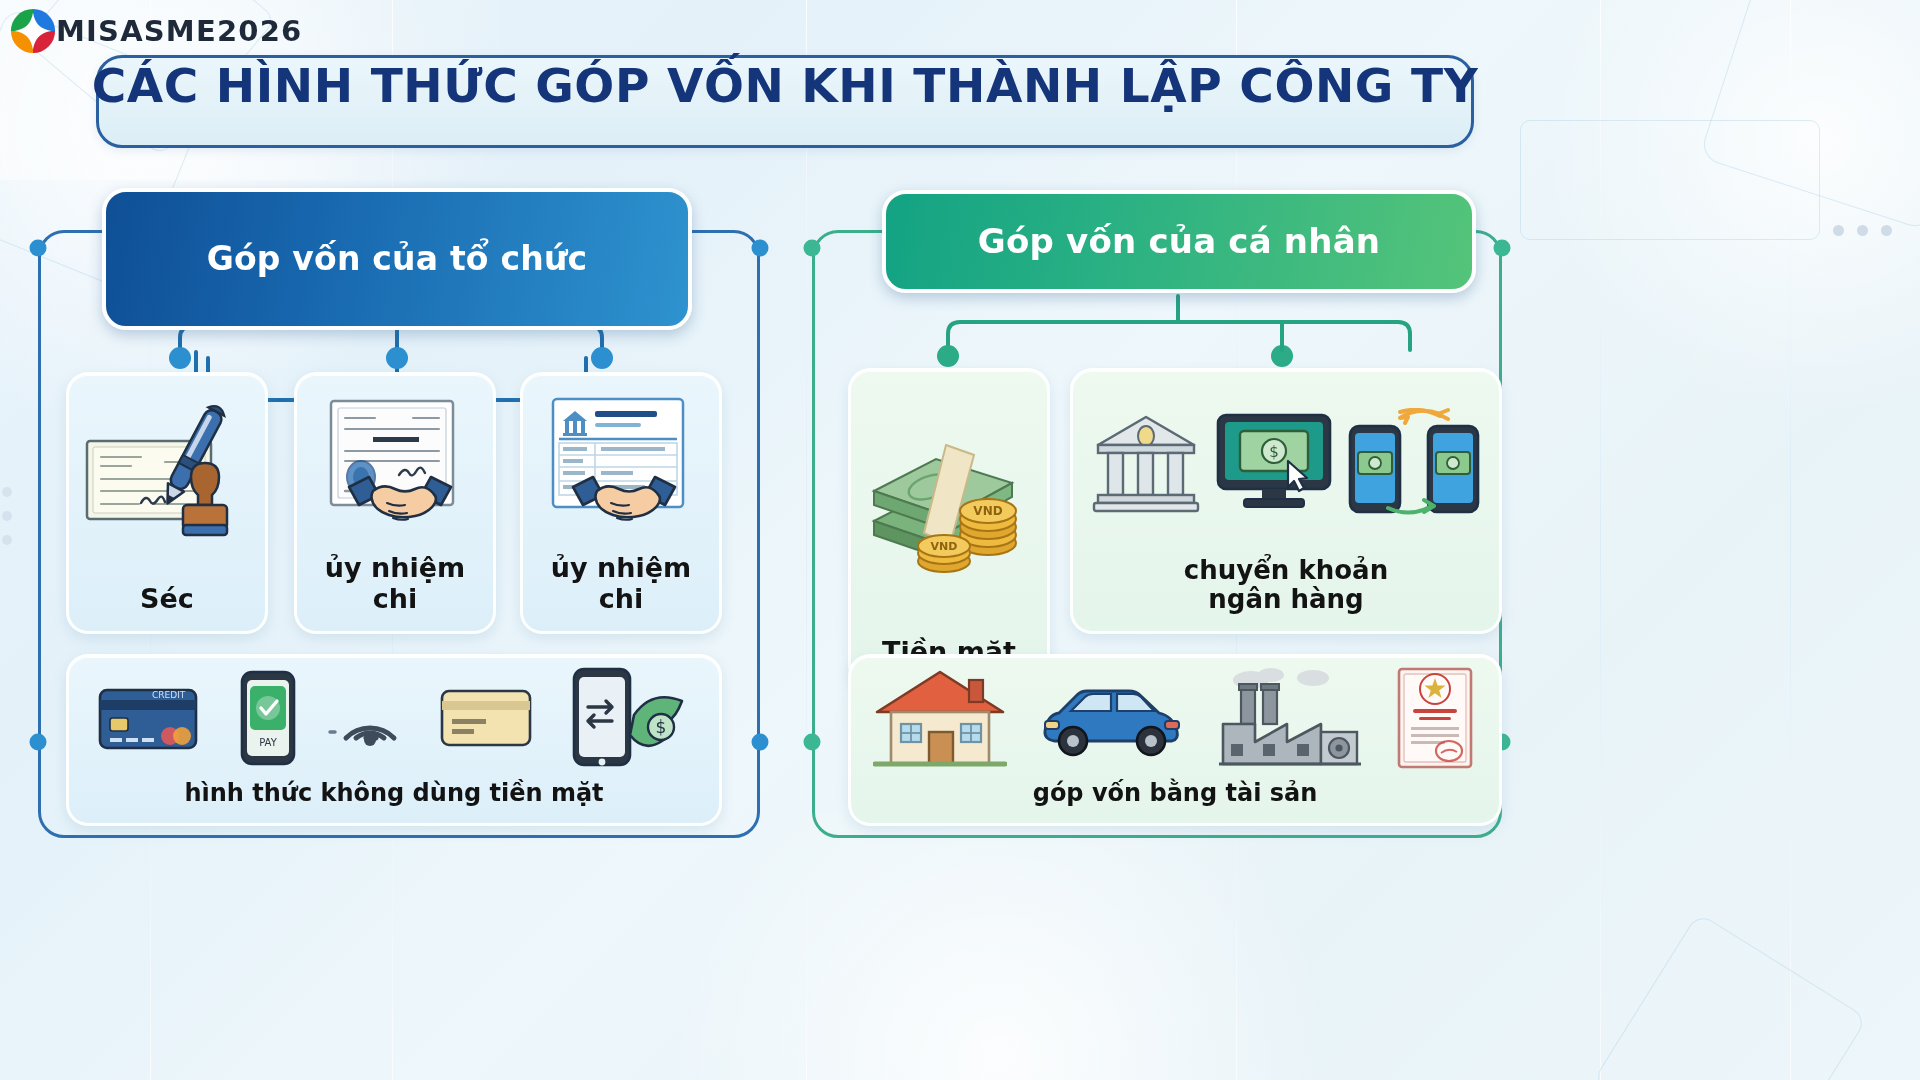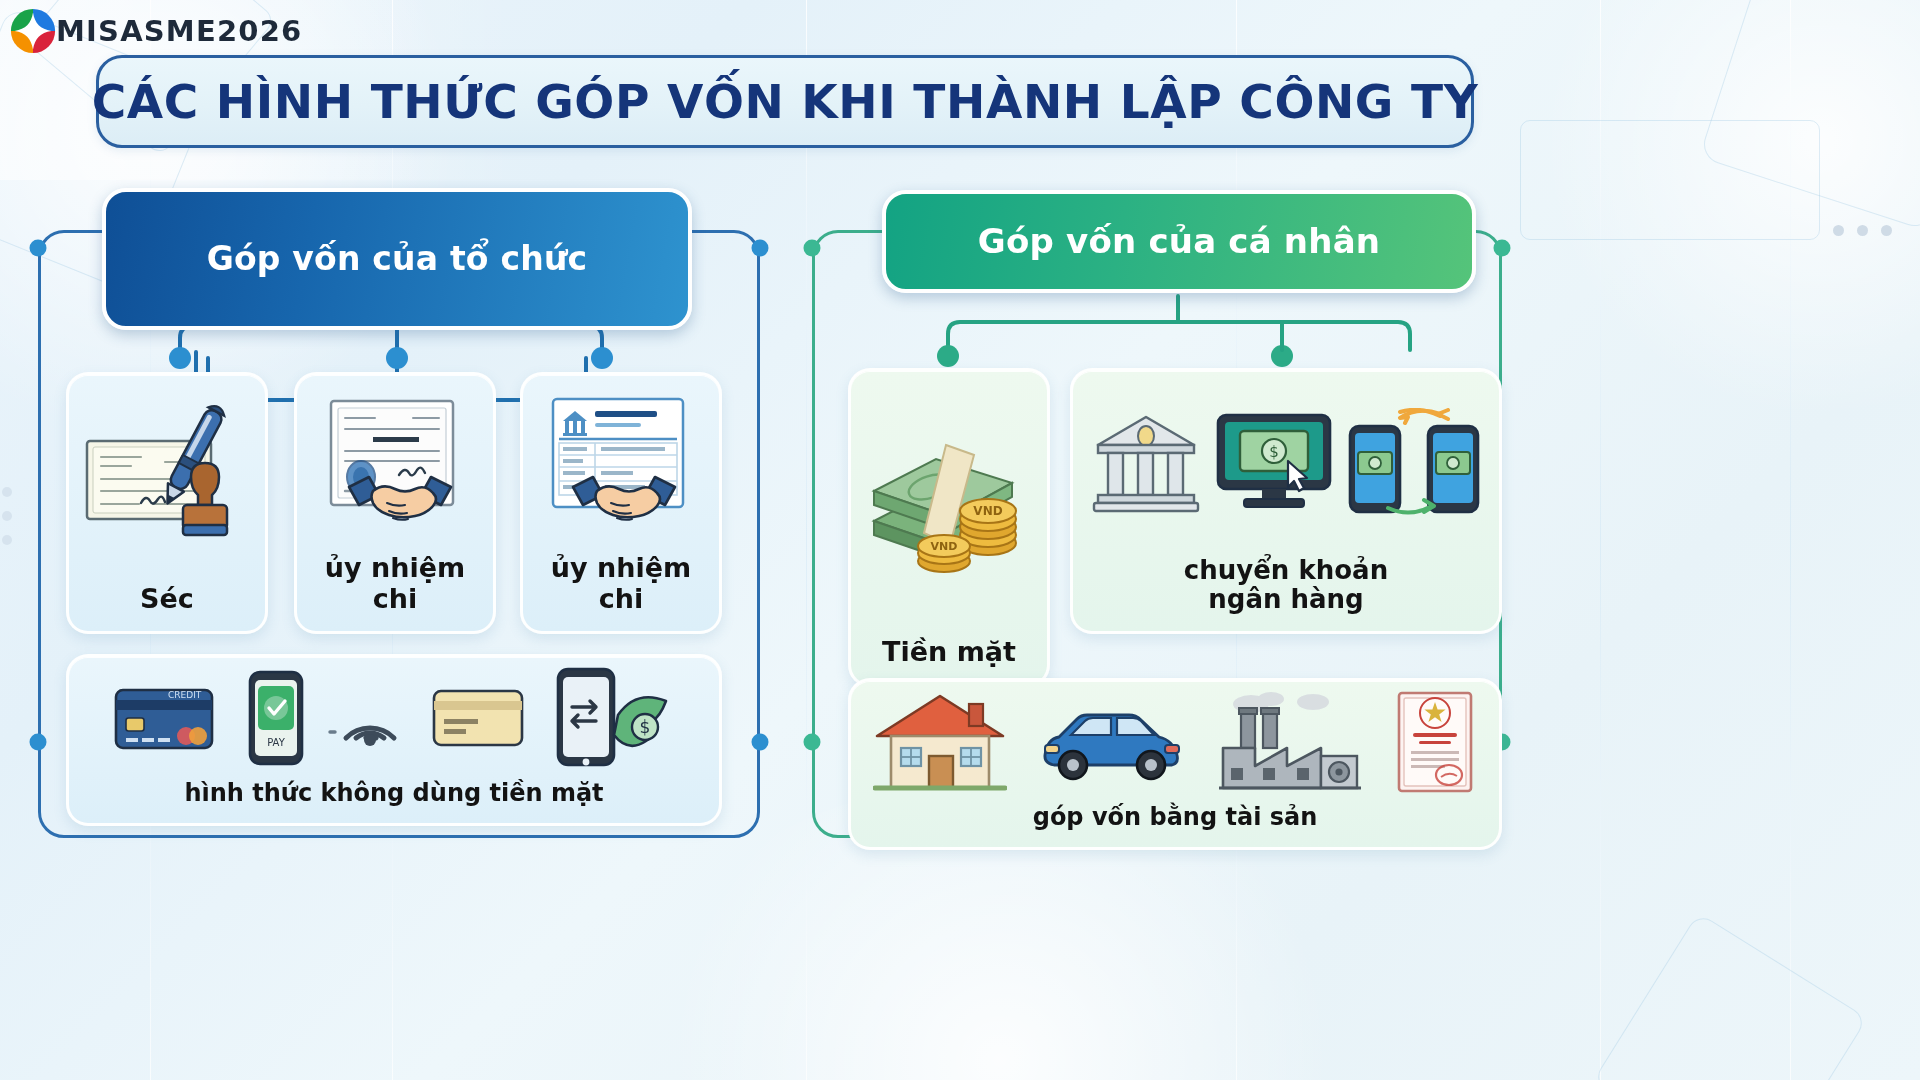--- a/index.html
+++ b/index.html
@@ -38,21 +38,21 @@
     font-size: 29px; font-weight: 700; letter-spacing: 1.2px; color: #1e2a3a;
     font-family: "DejaVu Sans", sans-serif;
   }
 
   
   .title-banner {
     position: absolute; top: 55px; left: 96px; width: 1378px; height: 93px;
     background: linear-gradient(180deg, #eaf6fb 0%, #e3f2f8 55%, #dcedf6 100%);
     border: 3px solid #2a5fa0;
     border-radius: 26px;
-    display: flex; align-items: center; justify-content: center;
+    display: flex; align-items: flex-start; justify-content: center;
     box-shadow: 0 3px 10px rgba(80,130,180,.13);
     z-index: 20;
   }
   .title-text {
     font-family: "DejaVu Sans", sans-serif;
     font-size: 47px; font-weight: 700; color: #15357a;
     letter-spacing: .6px; white-space: nowrap;
   }
 
   
@@ -121,23 +121,23 @@
 
   
   #card-sec   { left: 66px;  top: 372px; width: 202px; height: 262px; }
   #card-unc1  { left: 294px; top: 372px; width: 202px; height: 262px; }
   #card-unc2  { left: 520px; top: 372px; width: 202px; height: 262px; }
   #card-cashless { left: 66px; top: 654px; width: 656px; height: 172px; }
 
   
   #card-cash  { left: 848px;  top: 368px; width: 202px; height: 319px; }
   #card-bank  { left: 1070px; top: 368px; width: 432px; height: 266px; }
-  #card-asset { left: 848px;  top: 678px; width: 654px; height: 172px; }
-
-  .row-art { display: flex; align-items: center; justify-content: center; gap: 18px; width: 100%; }
+  #card-asset { left: 848px;  top: 654px; width: 654px; height: 172px; }
+
+  .row-art { display: flex; align-items: center; justify-content: center; gap: 26px; width: 100%; }
 
   svg { display: block; }
 </style>
 </head>
 <body>
 
 <div class="bg-deco">
   <div class="glow" style="left:-160px; top:-180px; width:620px; height:620px;"></div>
   <div class="glow" style="right:-180px; top:-140px; width:560px; height:560px;"></div>
   <div class="glow" style="left:620px; bottom:-260px; width:760px; height:560px;"></div>

